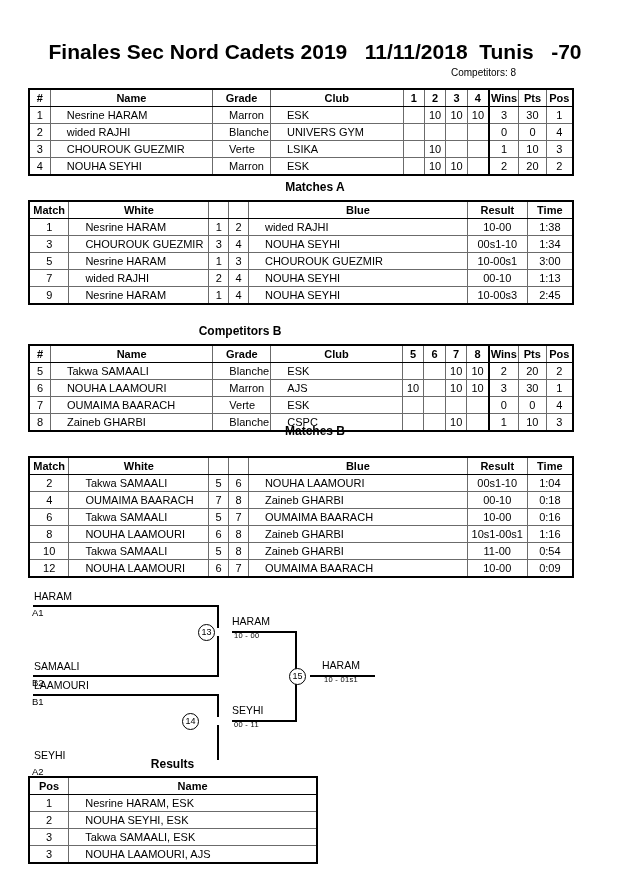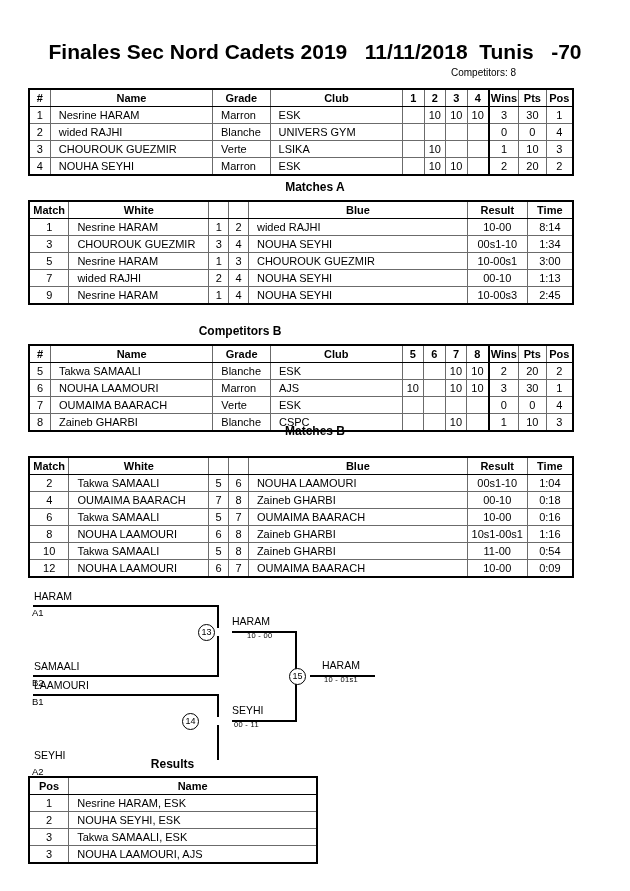--- a/index.html
+++ b/index.html
@@ -69,21 +69,21 @@
     font-weight: normal;
     overflow: hidden;
     white-space: nowrap;
   }
   thead th {
     font-weight: bold;
     text-align: center;
     border-bottom: 1px solid #000000;
   }
   .c { text-align: center; }
-  .l { text-align: left; padding-left: 8px; }
+  .l { text-align: left; padding-left: 16px; }
   .sep-left { border-left: 2px solid #000000; }
 
   
   .tbl-comp { width: 546px; }
   .tbl-comp col.c-num   { width: 22px; }
   .tbl-comp col.c-name  { width: 164px; }
   .tbl-comp col.c-grade { width: 58px; }
   .tbl-comp col.c-club  { width: 135px; }
   .tbl-comp col.c-r     { width: 22px; }
   .tbl-comp col.c-wins  { width: 30px; }
@@ -262,21 +262,21 @@
     </tr>
       </thead>
     <tbody>
         <tr>
           <td class="c">1</td>
           <td class="l">Nesrine HARAM</td>
           <td class="c">1</td>
           <td class="c">2</td>
           <td class="l">wided RAJHI</td>
           <td class="c">10-00</td>
-          <td class="c">8:14</td>
+          <td class="c">1:38</td>
         </tr>
         <tr>
           <td class="c">3</td>
           <td class="l">CHOUROUK GUEZMIR</td>
           <td class="c">3</td>
           <td class="c">4</td>
           <td class="l">NOUHA SEYHI</td>
           <td class="c">00s1-10</td>
           <td class="c">1:34</td>
         </tr>
@@ -506,21 +506,21 @@
     <div class="br-code" style="left:32px; top:97px;text-align:center;">B2</div>
 
     <div class="br-label" style="left:34px; top:99px;">LAAMOURI</div>
     <div class="br-code" style="left:32px; top:116px;">B1</div>
 
     <div class="br-label" style="left:34px; top:169px;">SEYHI</div>
     <div class="br-code" style="left:32px; top:186px;">A2</div>
 
     <div class="br-num" style="left:182px; top:44px;margin-left:16px;">13</div>
     <div class="br-label" style="left:232px; top:35px;">HARAM</div>
-    <div class="br-score" style="left:234px; top:51px;margin-left:13px;">10 - 00</div>
+    <div class="br-score" style="left:234px; top:51px;">10 - 00</div>
 
     <div class="br-num" style="left:182px; top:133px;">14</div>
     <div class="br-label" style="left:232px; top:124px;">SEYHI</div>
     <div class="br-score" style="left:234px; top:140px;">00 - 11</div>
 
     <div class="br-num" style="left:289px; top:88px;">15</div>
     <div class="br-label" style="left:322px; top:79px;">HARAM</div>
     <div class="br-score" style="left:324px; top:95px;">10 - 01s1</div>
   </div>
 

